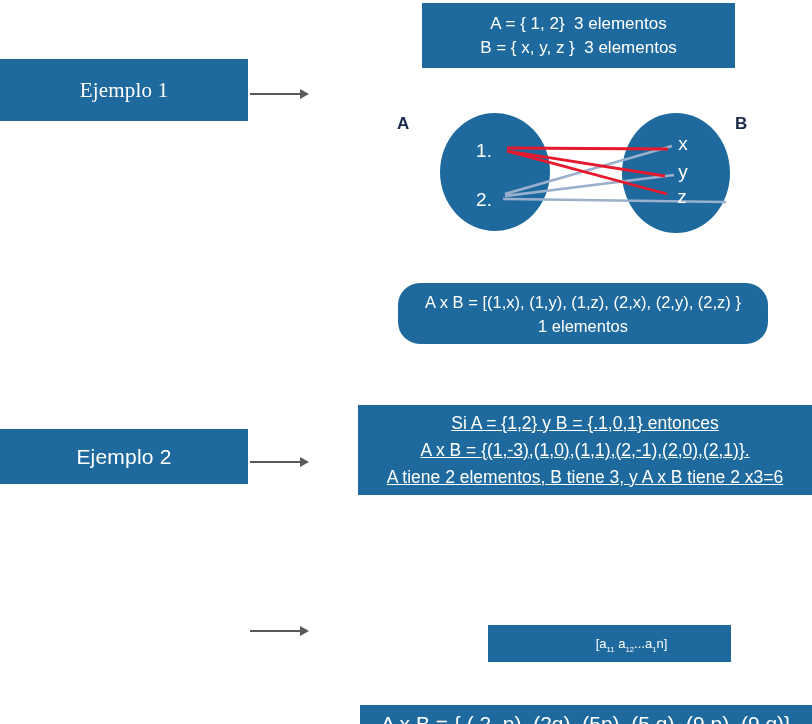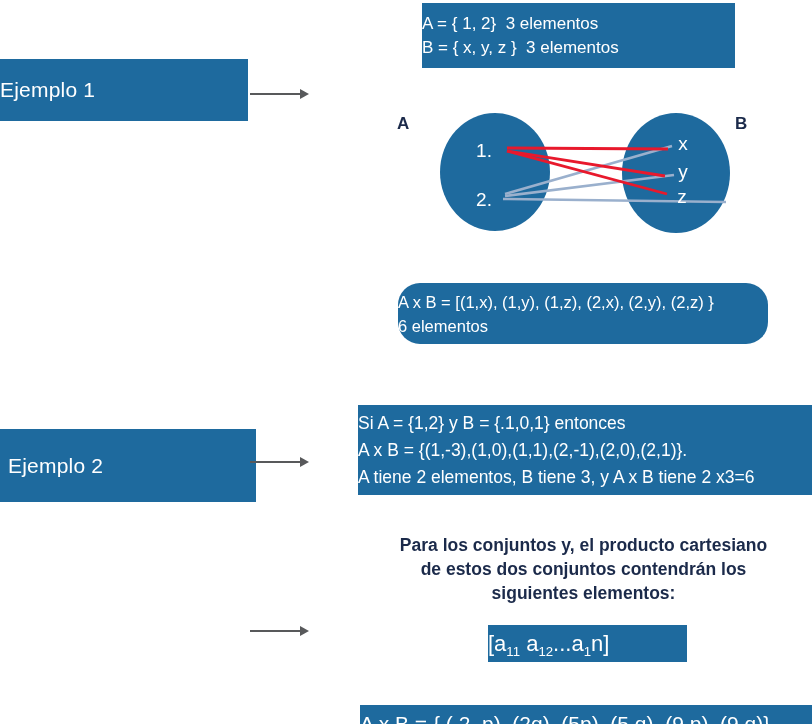--- a/index.html
+++ b/index.html
@@ -9,35 +9,35 @@
     background:#ffffff;
     overflow:hidden;
     font-family:"Liberation Sans","DejaVu Sans",sans-serif;
   }
   .bluebox{
     position:absolute;
     background:var(--box-blue,#1e6a9e);
     color:#ffffff;
     display:flex;
     flex-direction:column;
-    align-items:flex-start;
+    align-items:center;
     justify-content:center;
     text-align:center;
   }
   .bluebox .line{white-space:pre;}
   
   .label-box{font-size:21px;font-weight:400;letter-spacing:.2px;}
-  #ej1-box{left:0;top:59px;width:248px;height:62px;}
-  #ej2-box{left:0;top:429px;width:248px;height:73px;padding-left:8px;}
+  #ej1-box{left:0;top:59px;width:248px;height:62px;font-family:Liberation Serif, serif;}
+  #ej2-box{left:0;top:429px;width:248px;height:55px;}
   #ej3-box{left:0;top:599px;width:248px;height:61px;}
   
   #sets-box{left:422px;top:3px;width:313px;height:65px;font-size:17px;line-height:24px;}
   #result1-box{left:398px;top:283px;width:370px;height:61px;font-size:16.5px;line-height:24px;border-radius:22px;}
-  #ex2-box{left:358px;top:405px;width:454px;height:90px;font-size:17.5px;line-height:27px;}
-  #matrix-box{left:488px;top:625px;width:199px;height:37px;font-size:22px;}
+  #ex2-box{left:358px;top:405px;width:454px;height:90px;font-size:17.5px;line-height:27px;text-decoration:underline;}
+  #matrix-box{left:488px;top:625px;width:199px;height:37px;font-size:13px;padding-left:44px;}
   #matrix-box .line span{white-space:pre;}
   #matrix-box sub{font-size:0.6em;line-height:0;}
   #result3-box{left:360px;top:687px;width:452px;height:37px;font-size:21px;margin-top:18px;}
   
   #ex3-intro{
     position:absolute;left:355px;top:533px;width:457px;
     color:var(--heading-navy,#1b2a4a);
     font-weight:700;font-size:17.5px;line-height:24px;text-align:center;
   }
   
@@ -96,43 +96,38 @@
 
     <text class="el" x="94" y="52" text-anchor="middle">1.</text>
     <text class="el" x="94" y="101" text-anchor="middle">2.</text>
     <text class="el" x="293" y="45" text-anchor="middle">x</text>
     <text class="el" x="293" y="73" text-anchor="middle">y</text>
     <text class="el" x="292" y="98" text-anchor="middle">z</text>
   </svg>
 
   <div class="bluebox" id="result1-box">
     <div class="line">A x B = [(1,x), (1,y), (1,z), (2,x), (2,y), (2,z) }</div>
-    <div class="line">6 elementos</div>
+    <div class="line">1 elementos</div>
   </div>
 
   <div class="bluebox label-box" id="ej2-box">
     <div class="line">Ejemplo 2</div>
   </div>
 
   <div class="arrow" id="arrow2">
     <div class="shaft"></div>
     <div class="head"></div>
   </div>
 
   <div class="bluebox" id="ex2-box">
     <div class="line">Si A = {1,2} y B = {.1,0,1} entonces</div>
     <div class="line">A x B = {(1,-3),(1,0),(1,1),(2,-1),(2,0),(2,1)}.</div>
     <div class="line">A tiene 2 elementos, B tiene 3, y A x B tiene 2 x3=6</div>
   </div>
 
-  <div id="ex3-intro">
-    <div>Para los conjuntos y, el producto cartesiano</div>
-    <div>de estos dos conjuntos contendrán los</div>
-    <div>siguientes elementos:</div>
-  </div>
 
 
   <div class="arrow" id="arrow3">
     <div class="shaft"></div>
     <div class="head"></div>
   </div>
 
   <div class="bluebox" id="matrix-box">
     <div class="line"><span>[a</span><sub>11</sub><span> a</span><sub>12</sub><span>...a</span><sub>1</sub><span>n]</span></div>
   </div>

